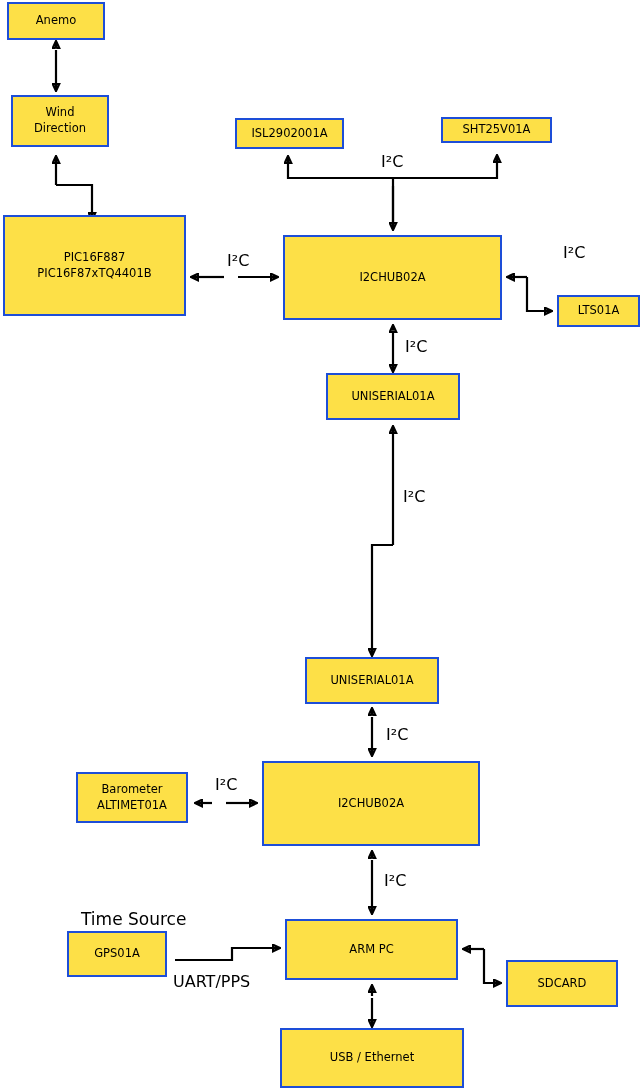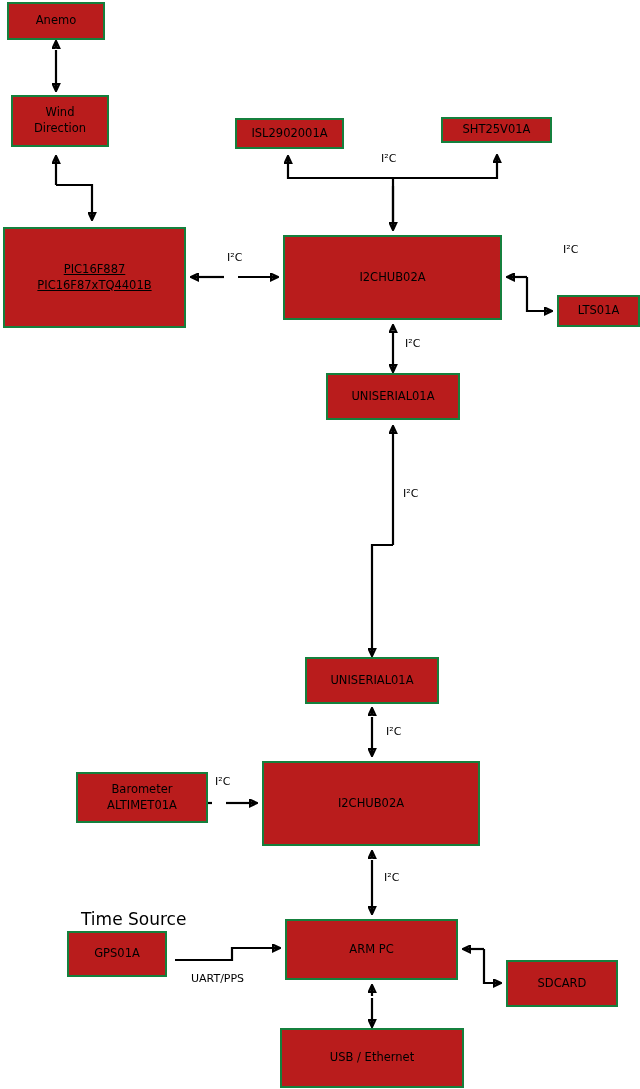--- a/index.html
+++ b/index.html
@@ -11,35 +11,35 @@
     position: relative;
     width: 640px;
     height: 1089px;
     background: #ffffff;
     font-family: "DejaVu Sans", "Liberation Sans", sans-serif;
     overflow: hidden;
   }
   .node {
     position: absolute;
     box-sizing: border-box;
-    border: 2px solid #15803d;
-    background: #b91c1c;
+    border: 2px solid #1d4ed8;
+    background: #fde047;
     display: flex;
     align-items: center;
     justify-content: center;
     text-align: center;
     font-size: 11.5px;
     color: #000000;
     line-height: 1.35;
     z-index: 3;
     white-space: pre-line;
   }
   .edge-label {
     position: absolute;
-    font-size: 11px;
+    font-size: 16px;
     color: #000000;
     white-space: nowrap;
     z-index: 4;
   }
   .free-label {
     position: absolute;
     font-size: 17px;
     color: #000000;
     white-space: nowrap;
     z-index: 4;
@@ -110,38 +110,38 @@
 
     <line x1="372" y1="996" x2="372" y2="986" marker-end="url(#ah)"></line>
     <line x1="372" y1="998" x2="372" y2="1026" marker-end="url(#ah)"></line>
   </svg>
 
   <div class="node" style="left:7px; top:2px; width:98px; height:38px;">Anemo</div>
 
   <div class="node" style="left:11px; top:95px; width:98px; height:52px;">Wind
 Direction</div>
 
-  <div class="node" style="left:3px; top:227px; width:183px; height:101px;text-decoration:underline;">PIC16F887
+  <div class="node" style="left:3px; top:215px; width:183px; height:101px;">PIC16F887
 PIC16F87xTQ4401B</div>
 
   <div class="node" style="left:235px; top:118px; width:109px; height:31px;">ISL2902001A</div>
 
   <div class="node" style="left:441px; top:117px; width:111px; height:26px;">SHT25V01A</div>
 
   <div class="node" style="left:283px; top:235px; width:219px; height:85px;">I2CHUB02A</div>
 
   <div class="node" style="left:557px; top:295px; width:83px; height:32px;">LTS01A</div>
 
   <div class="node" style="left:326px; top:373px; width:134px; height:47px;">UNISERIAL01A</div>
 
   <div class="node" style="left:305px; top:657px; width:134px; height:47px;">UNISERIAL01A</div>
 
   <div class="node" style="left:262px; top:761px; width:218px; height:85px;">I2CHUB02A</div>
 
-  <div class="node" style="left:76px; top:772px; width:132px; height:51px;">Barometer
+  <div class="node" style="left:76px; top:772px; width:112px; height:51px;">Barometer
 ALTIMET01A</div>
 
   <div class="node" style="left:67px; top:931px; width:100px; height:46px;">GPS01A</div>
 
   <div class="node" style="left:285px; top:919px; width:173px; height:61px;">ARM PC</div>
 
   <div class="node" style="left:506px; top:960px; width:112px; height:47px;">SDCARD</div>
 
   <div class="node" style="left:280px; top:1028px; width:184px; height:60px;">USB / Ethernet</div>
 
@@ -154,17 +154,17 @@
   <div class="edge-label" style="left:405px; top:337px;">I²C</div>
 
   <div class="edge-label" style="left:403px; top:487px;">I²C</div>
 
   <div class="edge-label" style="left:386px; top:725px;">I²C</div>
 
   <div class="edge-label" style="left:215px; top:775px;">I²C</div>
 
   <div class="edge-label" style="left:384px; top:871px;">I²C</div>
 
-  <div class="edge-label" style="left:191px; top:972px;">UART/PPS</div>
+  <div class="edge-label" style="left:173px; top:972px;">UART/PPS</div>
 
   <div class="free-label" style="left:81px; top:909px;">Time Source</div>
 
 </div>
 
 </body></html>

